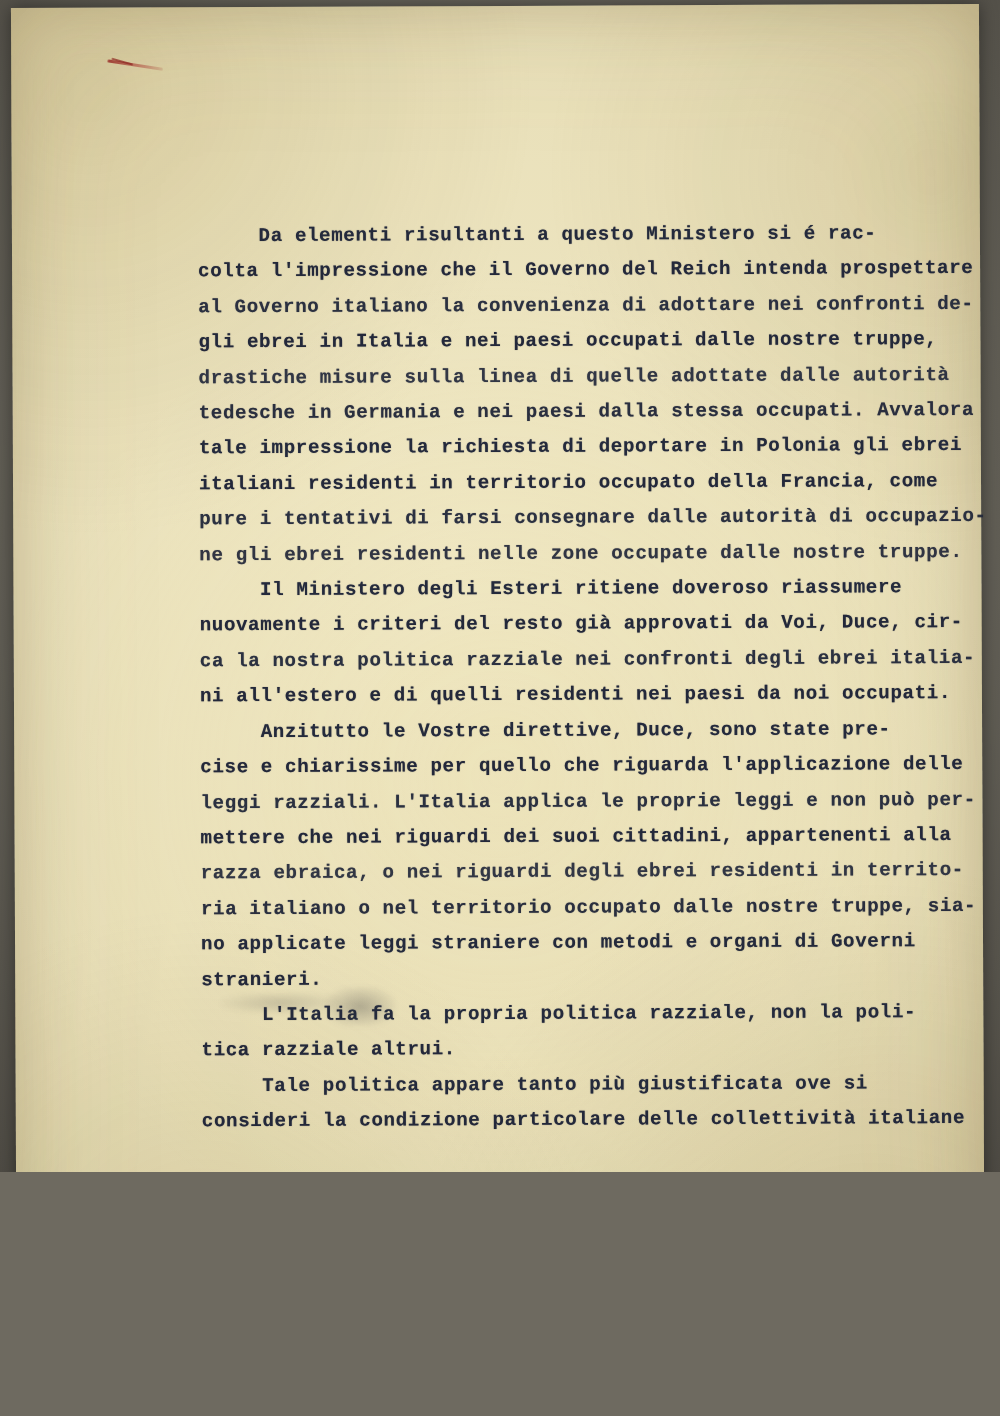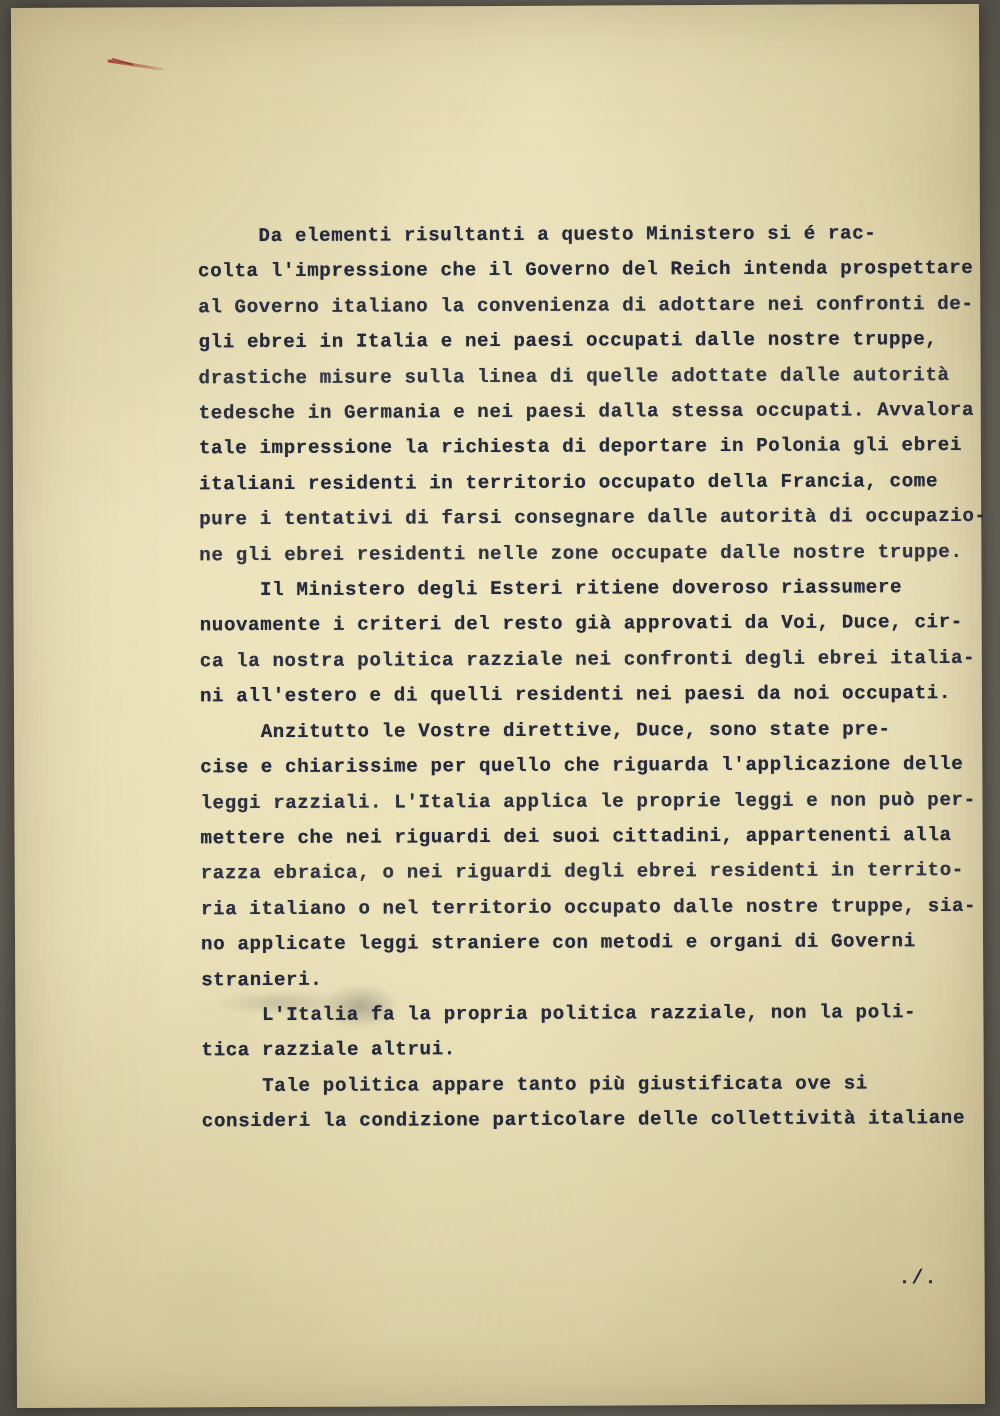--- a/index.html
+++ b/index.html
@@ -3,21 +3,21 @@
 <meta charset="utf-8">
 <style>
   html, body {
     margin: 0;
     padding: 0;
     background: #6e6a60;
   }
   #page {
     position: relative;
     width: 1000px;
-    height: 1416px;
+    height: 1172px;
     overflow: hidden;
     background: #6f6b61;
     font-family: "Liberation Mono", "DejaVu Sans Mono", monospace;
   }
   
   #backdrop {
     position: absolute;
     inset: 0;
     background:
       radial-gradient(ellipse at 50% 45%, #7b776c 0%, #615e55 70%, #4e4b44 100%);

